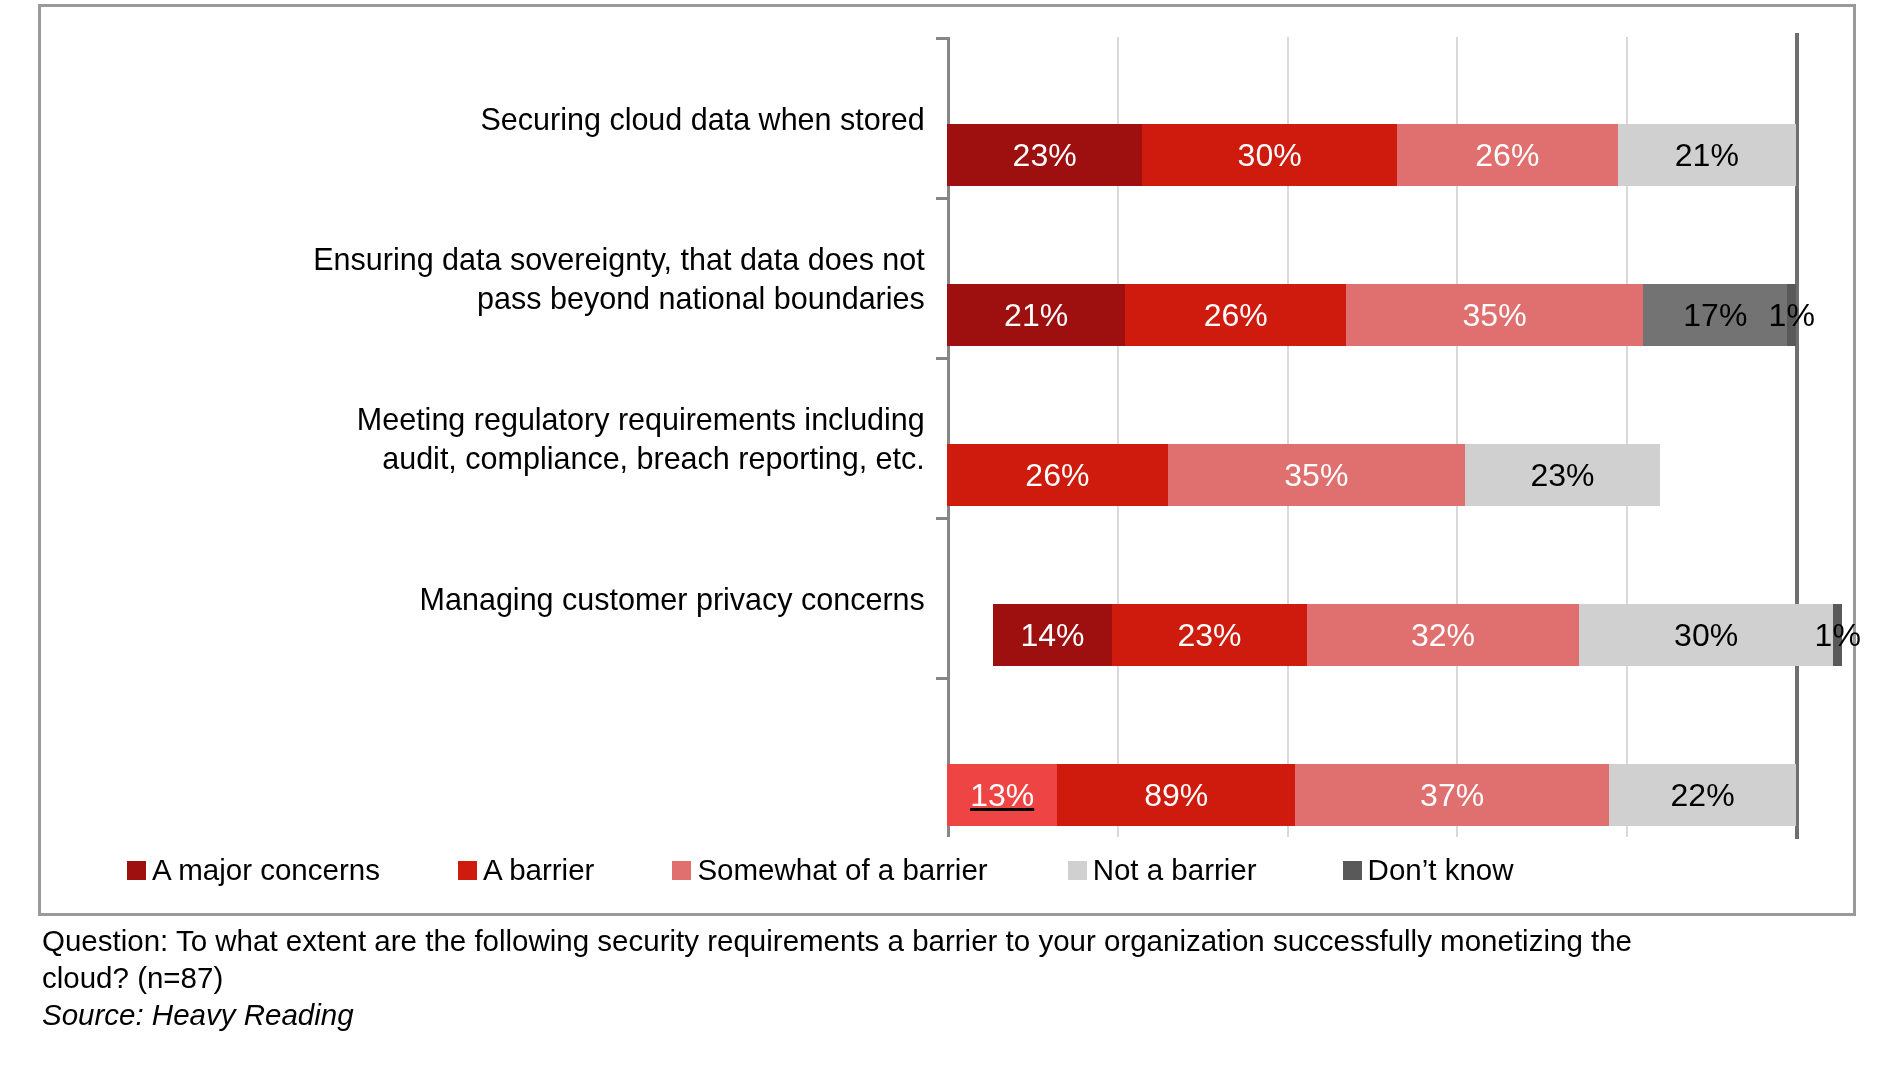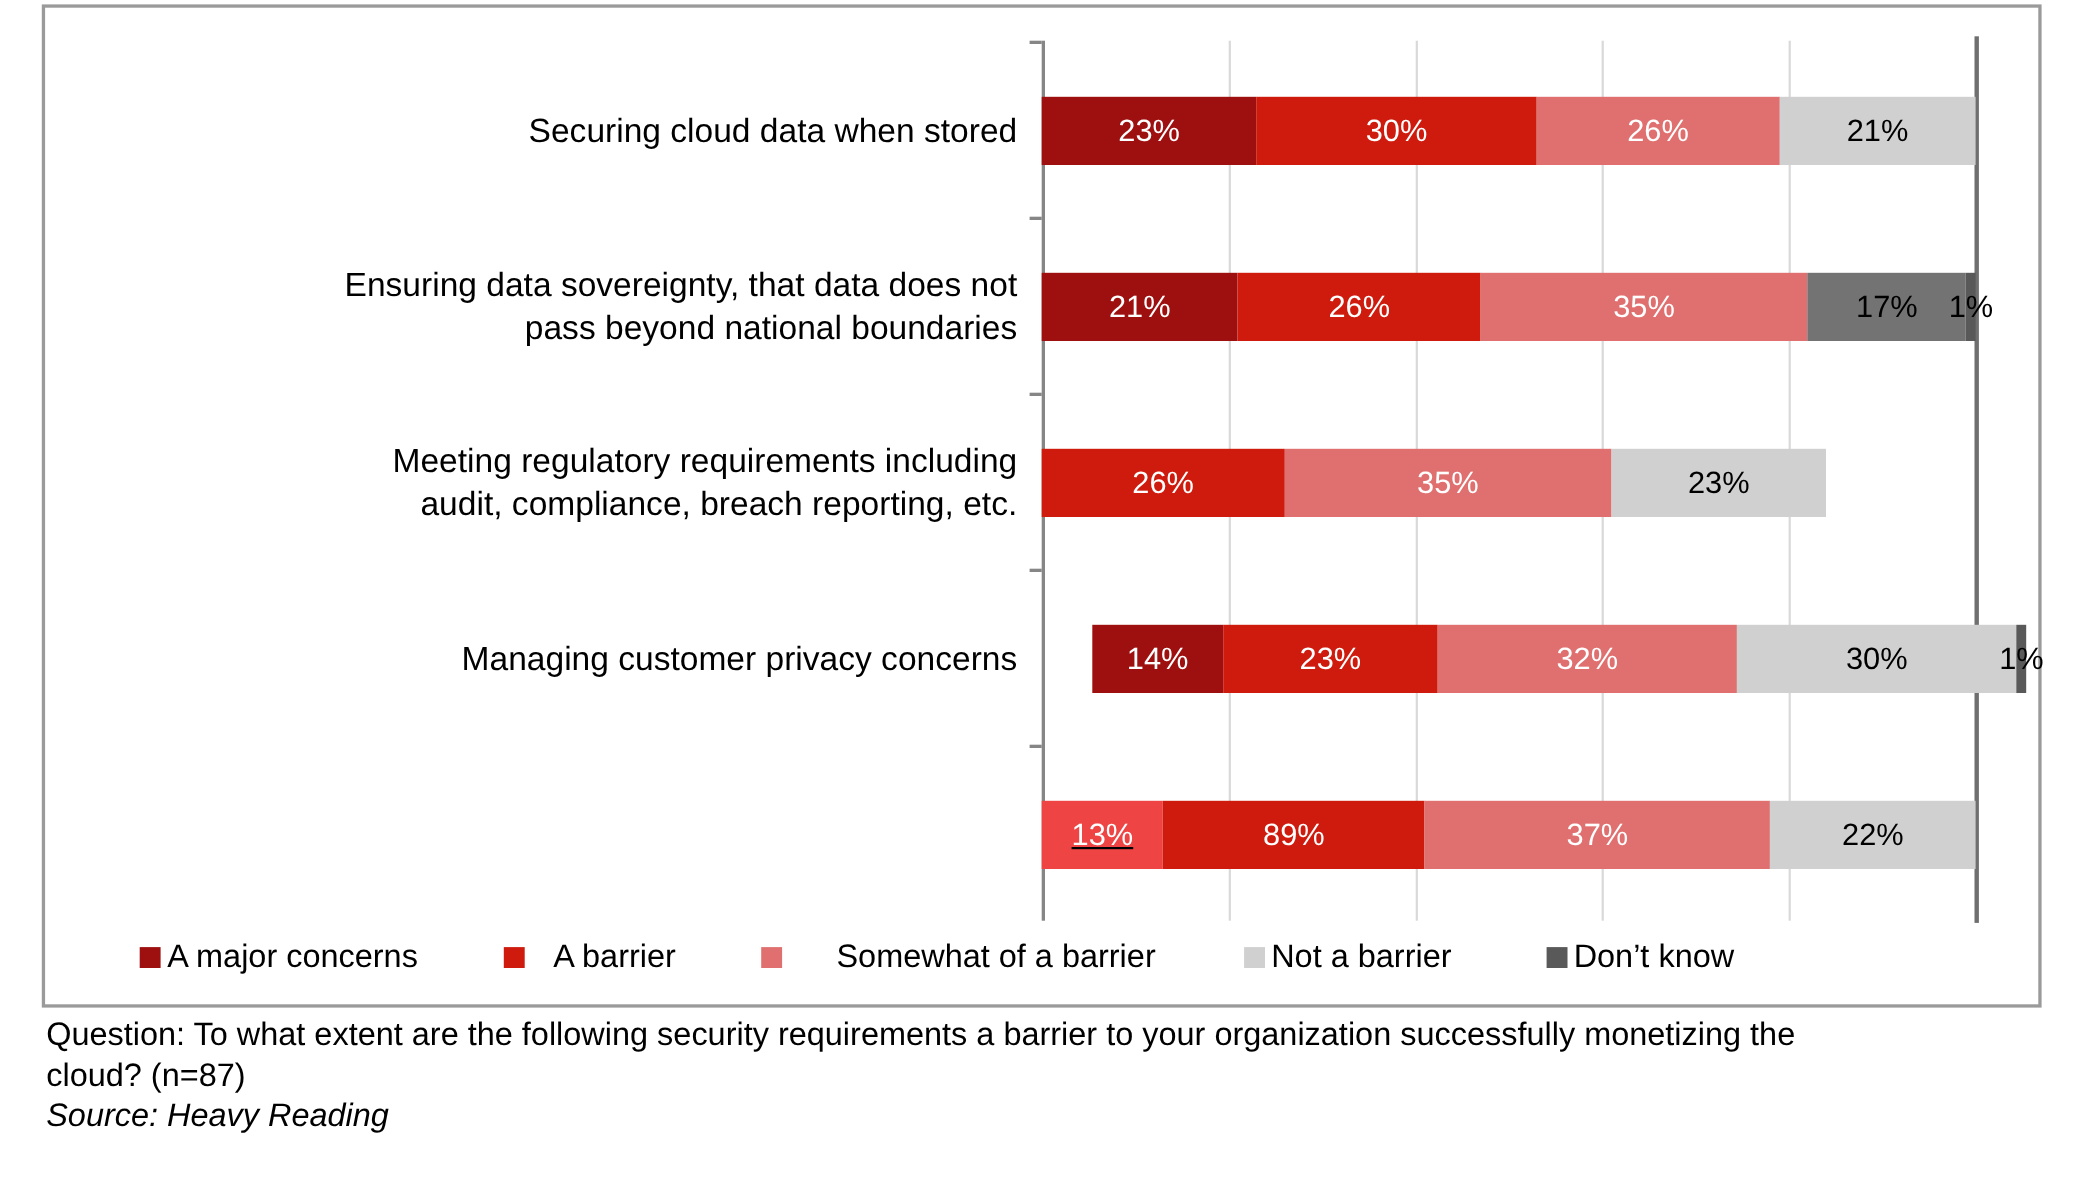--- a/index.html
+++ b/index.html
@@ -104,23 +104,24 @@
     height: 62px;
     width: 100%;
     display: flex;
   }
   .seg {
     position: relative;
     height: 100%;
     display: flex;
     align-items: center;
     justify-content: center;
-    font-size: 28px;
+    font-size: 32px;
     line-height: 1;
     box-sizing: border-box;
+    margin-top: 36px;
   }
   .seg .val {
     position: relative;
     white-space: nowrap;
     z-index: 2;
   }
   .seg.light .val { color: #ffffff; }
   .seg.dark  .val { color: #000000; }
   .seg.tiny  .val {
     position: absolute;
@@ -286,25 +287,25 @@
           </div>
         </div>
     </div>
 
     <div class="legend" id="legend">
 
     <div class="legend-item" style="margin-left: 0px;">
           <span class="legend-swatch" style="background: rgb(158, 16, 16);"></span>
           <span>A major concerns</span>
         </div>
-        <div class="legend-item" style="margin-left: 78px; gap: 20px;">
+        <div class="legend-item" style="margin-left: 78px;">
           <span class="legend-swatch" style="background: rgb(206, 27, 14);"></span>
           <span>A barrier</span>
         </div>
-        <div class="legend-item" style="margin-left: 78px; gap: 43px;">
+        <div class="legend-item" style="margin-left: 78px;">
           <span class="legend-swatch" style="background: rgb(224, 112, 112);"></span>
           <span>Somewhat of a barrier</span>
         </div>
         <div class="legend-item" style="margin-left: 80px;">
           <span class="legend-swatch" style="background: rgb(208, 208, 208);"></span>
           <span>Not a barrier</span>
         </div>
         <div class="legend-item" style="margin-left: 86px;">
           <span class="legend-swatch" style="background: rgb(89, 89, 89);"></span>
           <span>Don’t know</span>

